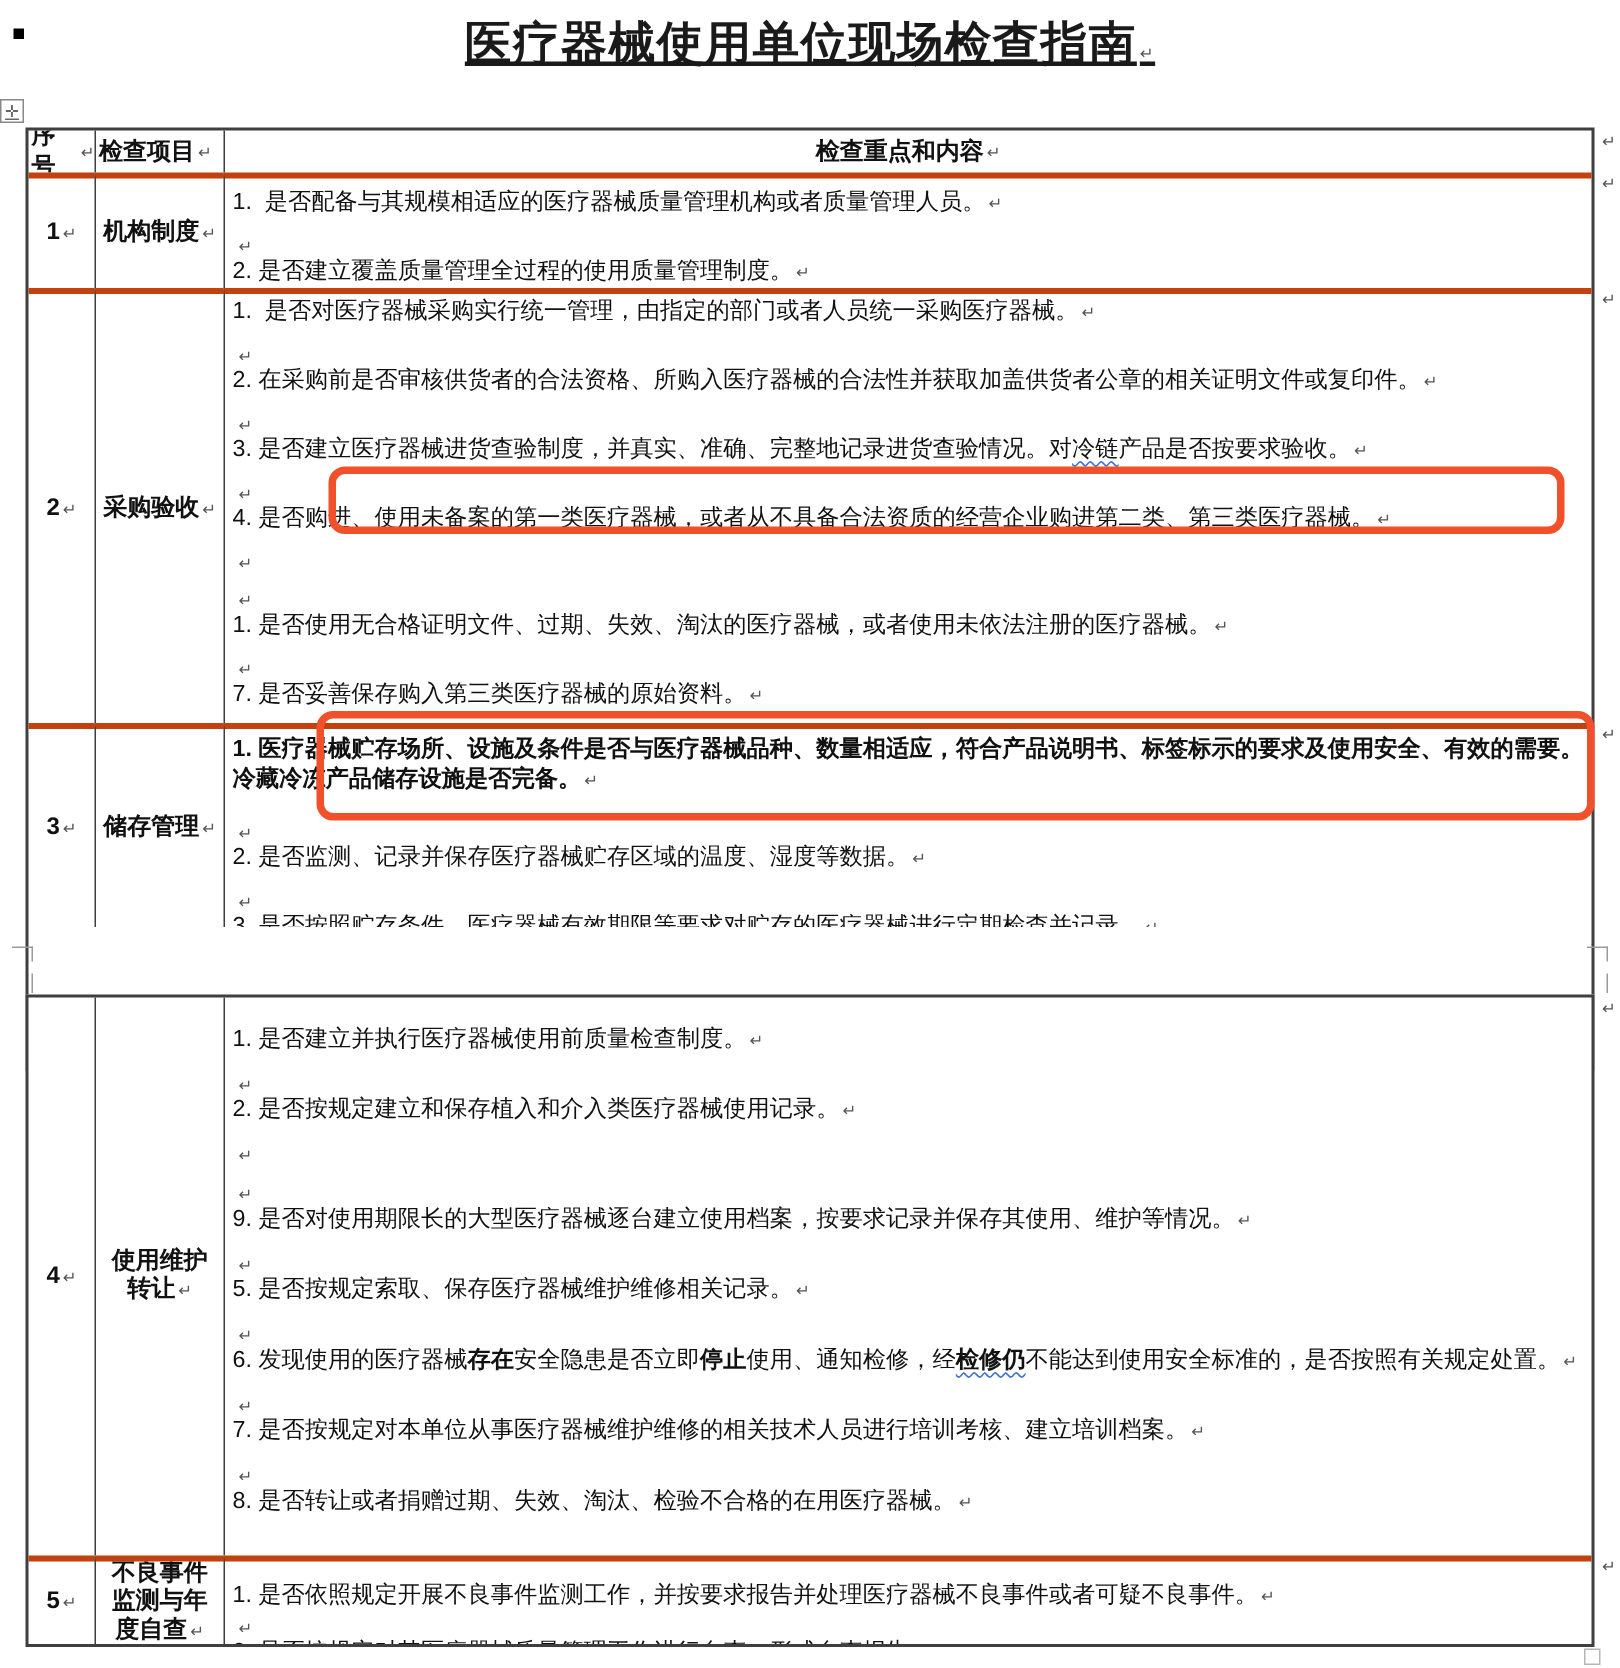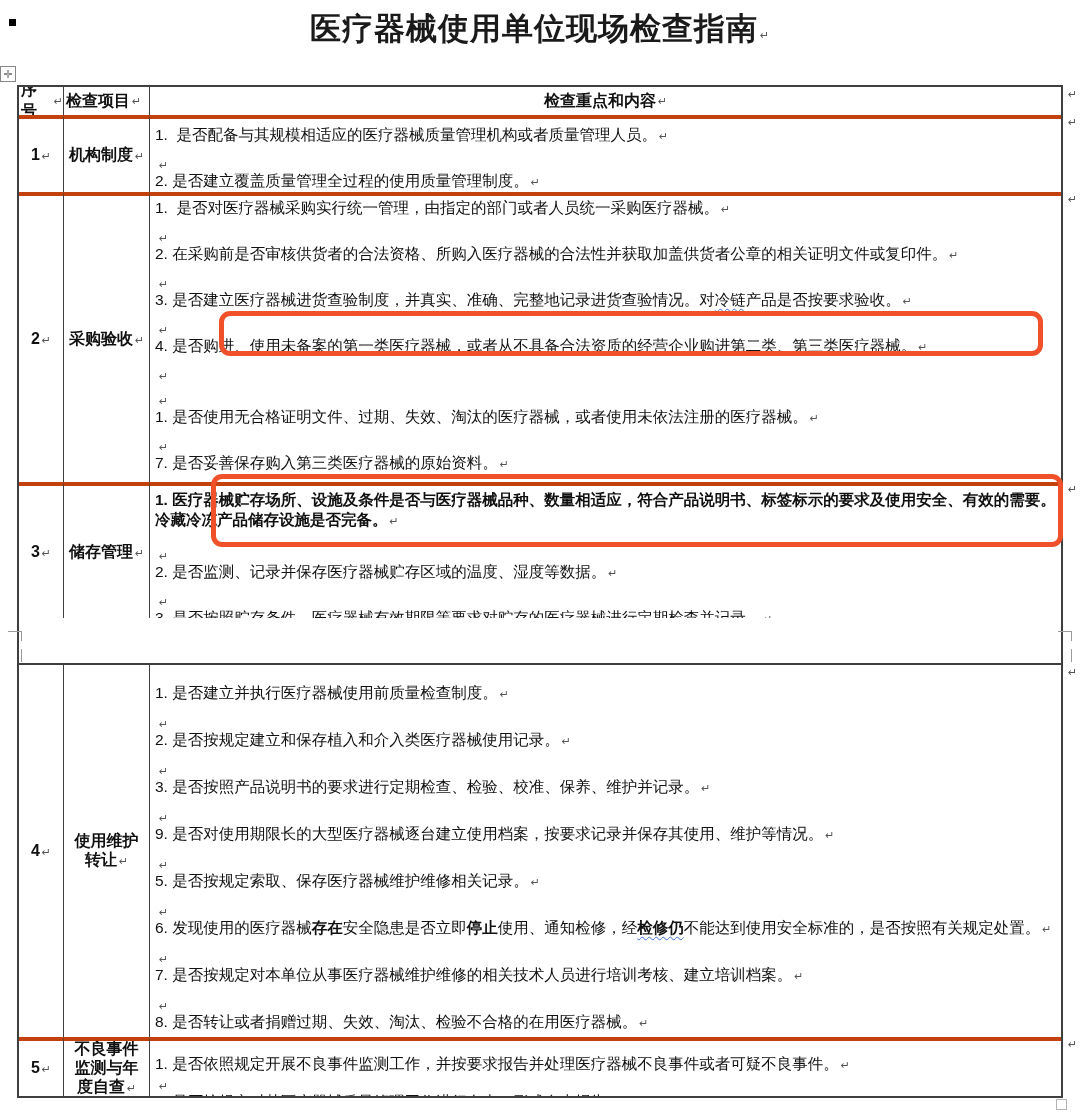--- a/index.html
+++ b/index.html
@@ -1,21 +1,21 @@
 <!DOCTYPE html>
 <html><head>
 <meta charset="utf-8">
 <style>
   html,body{margin:0;padding:0;}
   body{
     width:1080px;height:1112px;position:relative;background:#ffffff;
     font-family:"Liberation Sans","DejaVu Sans",sans-serif;color:#111;
     overflow:hidden;
   }
-  .abs{position:absolute;}
+  .abs{position:absolute;text-decoration:underline;}
 
   
   .doc-title{
     left:0;right:0;top:8px;text-align:center;
     font-size:31px;font-weight:700;letter-spacing:1px;color:#1a1a1a;
   }
 
   
   .pm{color:#555;font-size:11px;font-weight:400;margin-left:2px;}
   .blank{height:25px;display:flex;align-items:flex-end;padding-left:2px;}
@@ -173,21 +173,20 @@
   </div>
   <div class="cell rt content p10">
     <p class="item"><span>1. 是否建立并执行医疗器械使用前质量检查制度。</span><span class="pm">↵</span></p>
     <div class="blank g26">
         <span class="pm">↵</span>
       </div>
     <p class="item"><span>2. 是否按规定建立和保存植入和介入类医疗器械使用记录。</span><span class="pm">↵</span></p>
     <div class="blank g26">
         <span class="pm">↵</span>
       </div>
-    <p class="item"><span>3. 是否按照产品说明书的要求进行定期检查、检验、校准、保养、维护并记录。</span><span class="pm">↵</span></p>
     <div class="blank g26">
         <span class="pm">↵</span>
       </div>
     <p class="item"><span>9. 是否对使用期限长的大型医疗器械逐台建立使用档案，按要求记录并保存其使用、维护等情况。</span><span class="pm">↵</span></p>
     <div class="blank g26">
         <span class="pm">↵</span>
       </div>
     <p class="item"><span>5. 是否按规定索取、保存医疗器械维护维修相关记录。</span><span class="pm">↵</span></p>
     <div class="blank g26">
         <span class="pm">↵</span>

